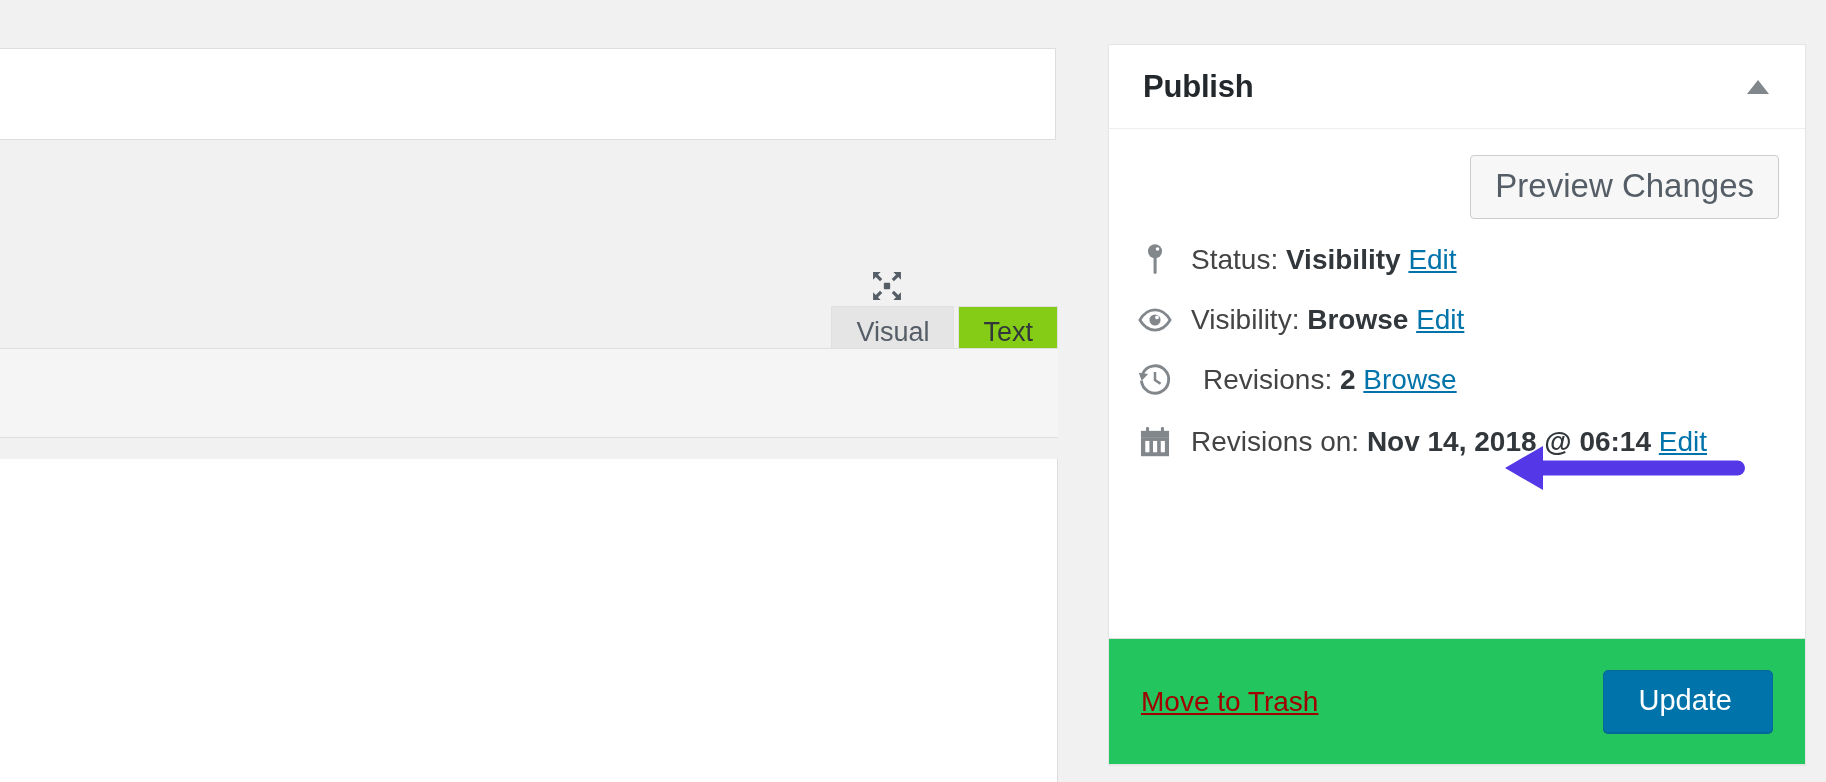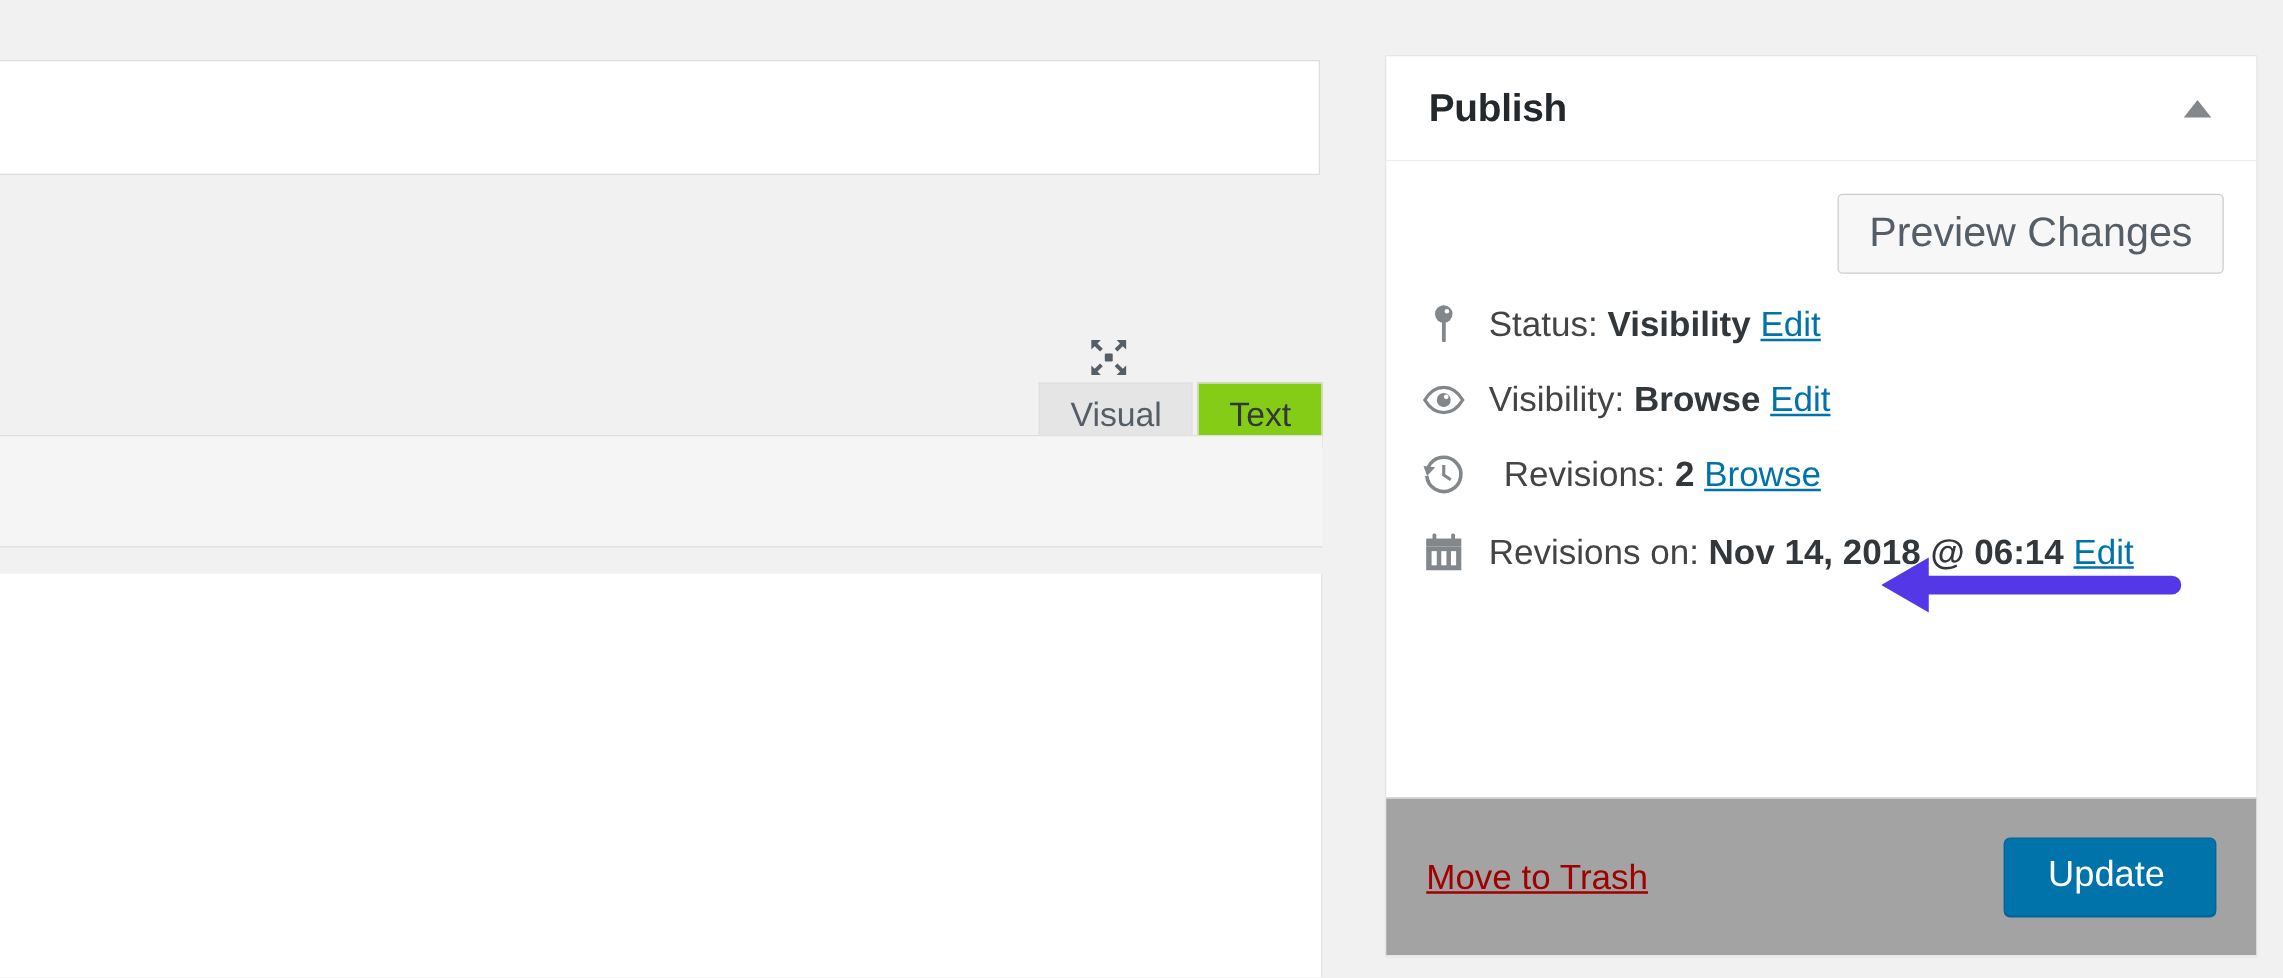--- a/index.html
+++ b/index.html
@@ -218,21 +218,21 @@
   #row-visibility { margin-top: 22px; }
   #row-revisions { margin-top: 22px; gap: 12px; }
   #row-published { margin-top: 24px; }
 
   #publish-footer {
     position: absolute;
     left: 0;
     bottom: 0;
     width: 100%;
     height: 126px;
-    background: #a3a3a3;
+    background: #22c55e;
     border-top: 1px solid #dddddd;
     box-sizing: border-box;
     display: flex;
     align-items: center;
     justify-content: space-between;
     padding: 0 32px;
   }
   #move-to-trash {
     font-size: 28px;
     color: #a00000;

